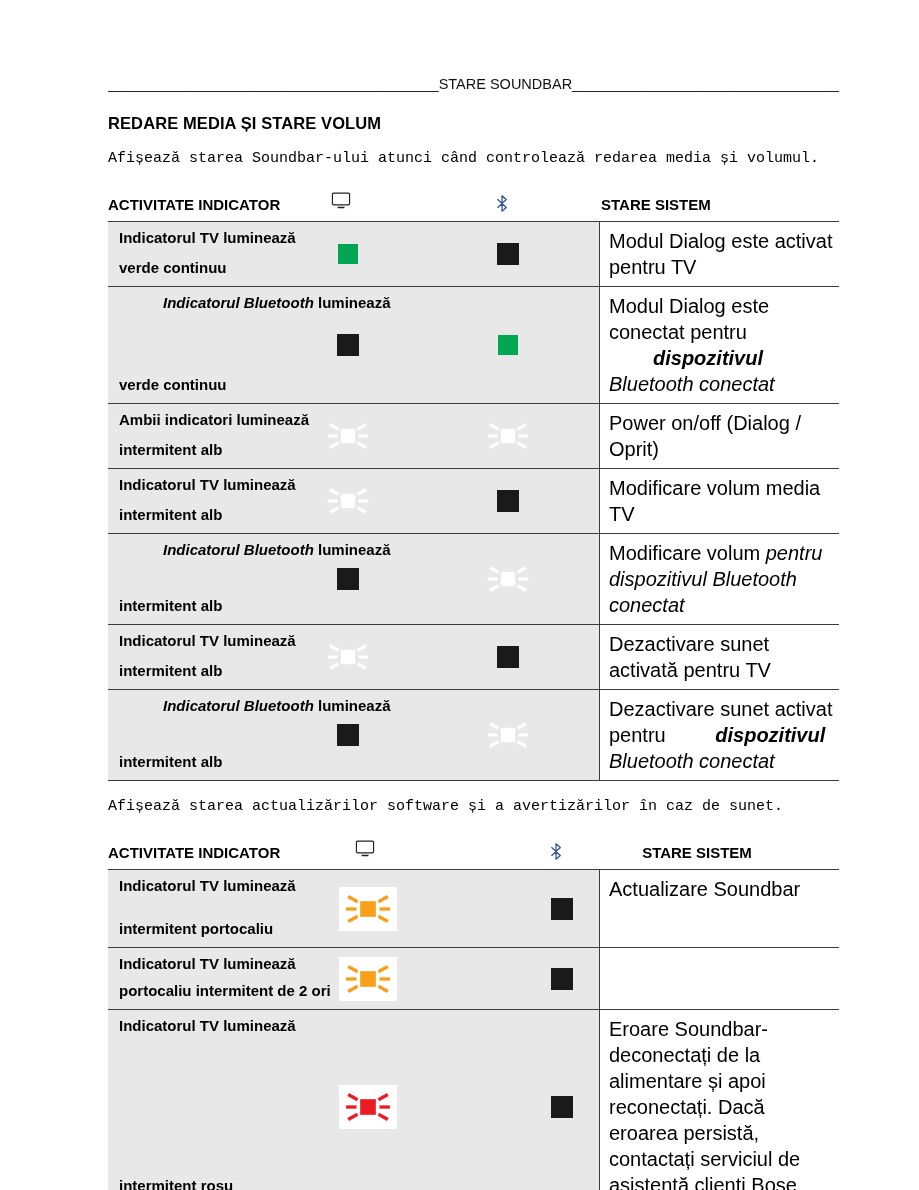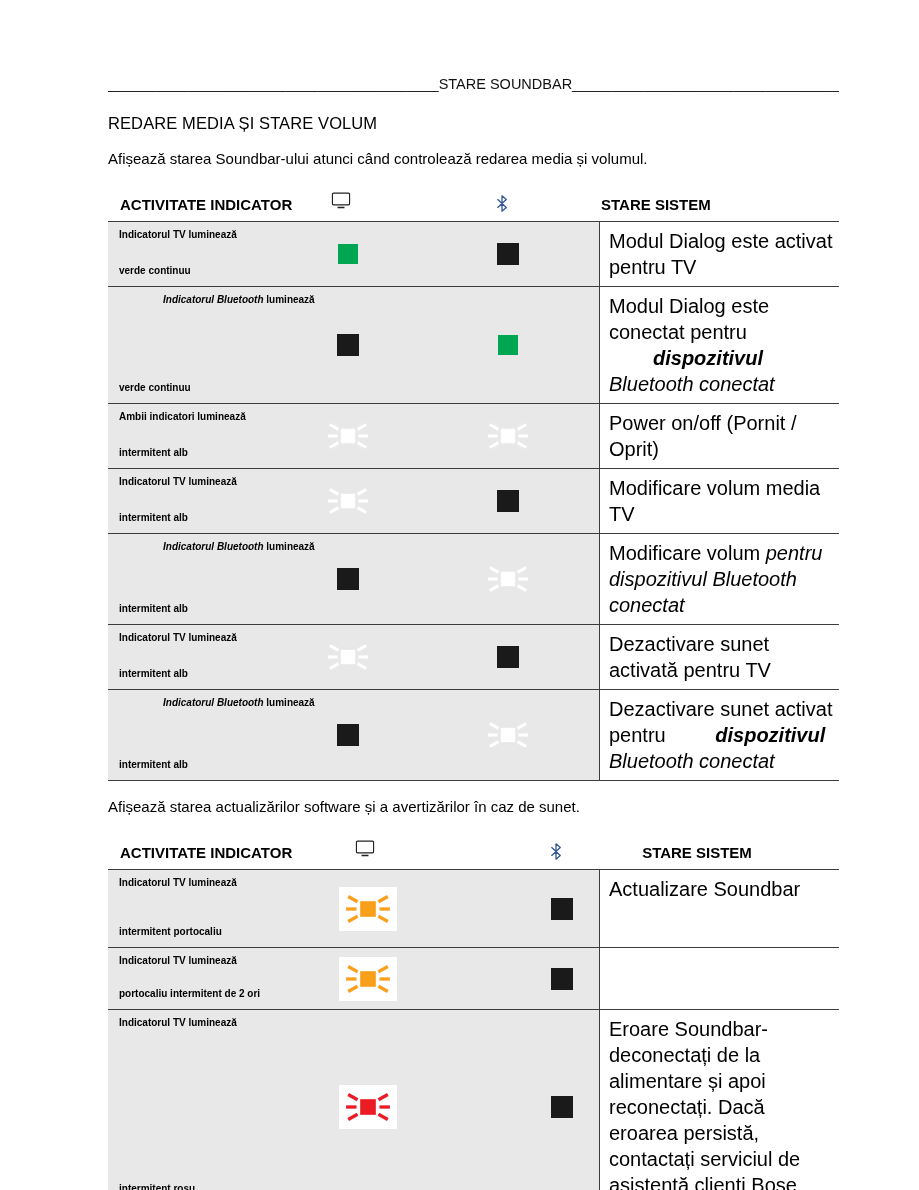--- a/index.html
+++ b/index.html
@@ -2,45 +2,45 @@
 <html style="--row-bg: #E8E8E8; --border: #3C3C3C; --bt-color: #2F5496; --tv-color: #222222;"><head>
 <meta charset="utf-8">
 <style>
   html,body{margin:0;padding:0;background:#ffffff;}
   body{font-family:"Liberation Sans",sans-serif;color:#000;}
   .page{width:919px;height:1190px;position:relative;overflow:hidden;background:#fff;}
   .content{position:absolute;left:108px;top:0;width:731px;}
 
   .header-line{margin-top:76px;font-size:14.5px;white-space:nowrap;overflow:hidden;color:#111;}
 
-  .sec-title{margin:22px 0 0 0;font-size:16.5px;font-weight:400;letter-spacing:0.1px;}
-  .sec-intro{margin:17px 0 0 0;font-size:15px;}
+  .sec-title{margin:22px 0 0 0;font-size:16.5px;font-weight:700;letter-spacing:0.1px;}
+  .sec-intro{margin:17px 0 0 0;font-size:15px;font-family:Liberation Mono, monospace;}
 
   .tbl-head{position:relative;height:36px;margin-top:18px;font-weight:700;font-size:15px;}
-  .tbl-head .th-activity{position:absolute;left:12px;bottom:8px;text-align:center;}
+  .tbl-head .th-activity{position:absolute;left:0;bottom:8px;text-align:center;}
   .tbl-head .th-icon{position:absolute;transform:translateX(-50%);line-height:0;}
   .t1 .hdr-tv{left:233px;bottom:12px;}
   .t1 .hdr-bt{left:394px;bottom:9px;}
   .t1 .th-status{position:absolute;left:493px;bottom:8px;}
   .t2 .hdr-tv{left:257px;bottom:12px;}
   .t2 .hdr-bt{left:448px;bottom:9px;}
   .t2 .th-status{position:absolute;left:589px;transform:translateX(-50%);bottom:8px;}
 
   .tbl{border-top:1.5px solid var(--border,#3C3C3C);}
   .row{display:flex;border-bottom:1px solid var(--border,#3C3C3C);}
   .t1 .row{min-height:60px;}
   .t2 .row:nth-child(1){min-height:77px;}
   .t2 .row:nth-child(2){min-height:61px;}
   .t2 .row:nth-child(3){min-height:106px;}
 
   .cell-activity{width:492px;min-width:492px;box-sizing:border-box;background:var(--row-bg,#E8E8E8);
     position:relative;padding:7px 6px 9px 11px;display:flex;flex-direction:column;
     justify-content:space-between;border-right:1px solid var(--border,#3C3C3C);}
   .cell-status{flex:1;box-sizing:border-box;padding:6px 6px 6px 9px;font-size:20px;line-height:1.3;}
-  .act-line{font-size:10px;line-height:1.2;}
+  .act-line{font-size:15px;line-height:1.2;}
 
   .led{position:absolute;top:50%;transform:translate(-50%,-50%);display:flex;align-items:center;justify-content:center;line-height:0;}
   .t1 .led-tv{left:240px;}
   .t1 .led-bt{left:400px;}
   .t2 .led-tv{left:260px;}
   .t2 .led-bt{left:454px;}
   .led .sq{display:block;}
   .led-box{background:#ffffff;padding:4px 5px;}
   .blink-svg{width:44px;height:33px;display:block;}
   .blink-svg.big{width:48px;height:36px;}
@@ -129,21 +129,21 @@
                     <rect x="15.5" y="9.5" width="15" height="15" fill="#FFFFFF"></rect>
                     <line x1="4" y1="5" x2="13" y2="10" stroke="#FFFFFF" stroke-width="3.2"></line>
                     <line x1="2" y1="17" x2="12" y2="17" stroke="#FFFFFF" stroke-width="3.2"></line>
                     <line x1="4" y1="29" x2="13" y2="24" stroke="#FFFFFF" stroke-width="3.2"></line>
                     <line x1="42" y1="5" x2="33" y2="10" stroke="#FFFFFF" stroke-width="3.2"></line>
                     <line x1="44" y1="17" x2="34" y2="17" stroke="#FFFFFF" stroke-width="3.2"></line>
                     <line x1="42" y1="29" x2="33" y2="24" stroke="#FFFFFF" stroke-width="3.2"></line>
                   </svg>
                 </div>
               </div>
-              <div class="cell-status"><span>Power on/off (Pornit / Oprit)</span></div>
+              <div class="cell-status"><span>Power on/off (Dialog / Oprit)</span></div>
             </div>
             <div class="row">
               <div class="cell-activity">
                 <div class="act-line"><span class="sg-b">Indicatorul TV luminează</span></div>
                 <div class="act-line"><span class="sg-b">intermitent alb</span></div>
                 <div class="led led-tv">
                   <svg viewBox="0 0 46 34" class="blink-svg">
                     <rect x="15.5" y="9.5" width="15" height="15" fill="#FFFFFF"></rect>
                     <line x1="4" y1="5" x2="13" y2="10" stroke="#FFFFFF" stroke-width="3.2"></line>
                     <line x1="2" y1="17" x2="12" y2="17" stroke="#FFFFFF" stroke-width="3.2"></line>

